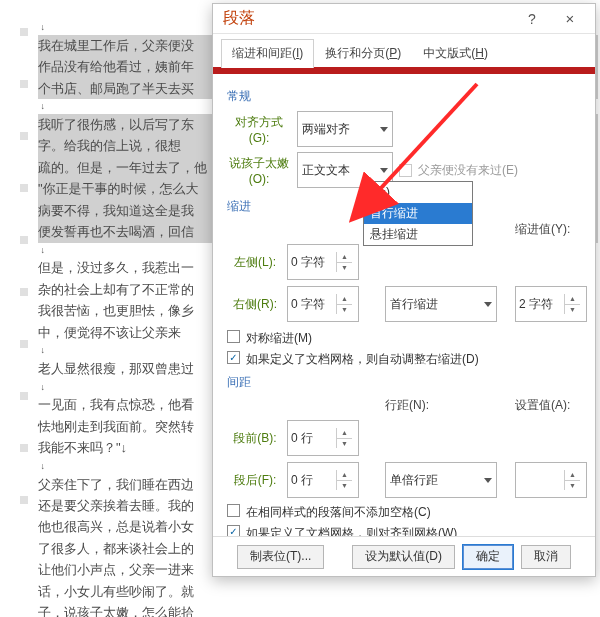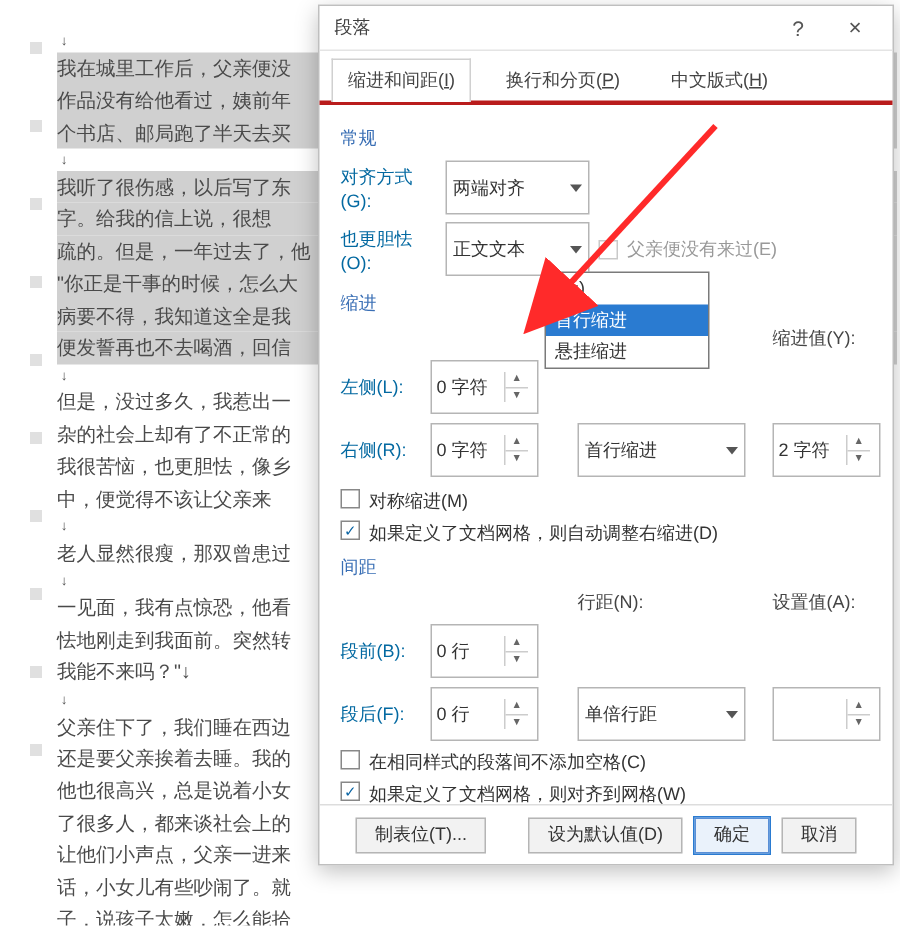--- a/index.html
+++ b/index.html
@@ -46,34 +46,34 @@
     border: 1px solid #bfbfbf;
     box-shadow: 0 4px 14px rgba(0,0,0,0.25);
     display: flex; flex-direction: column;
   }
   .titlebar {
     height: 30px;
     display: flex; align-items: center;
     padding: 0 6px 0 10px;
     border-bottom: 1px solid #e4e4e4;
   }
-  .titlebar .title { flex: 1; font-size: 12px; color: #404040; }
+  .titlebar .title { flex: 1; font-size: 16px; color: #c2410c; }
   .titlebar .tb-btn {
     width: 38px; height: 28px;
     display: flex; align-items: center; justify-content: center;
     font-size: 14px; color: #555;
   }
   .titlebar .tb-btn.close { font-size: 15px; }
 
   
   .tabs {
     display: flex;
     padding: 4px 8px 0 8px;
-    border-bottom: 3px solid #b91c1c;
-    gap: 12px;
+    border-bottom: 7px solid #b91c1c;
+    gap: 0;
   }
   .tab {
     padding: 5px 10px 6px 10px;
     font-size: 12px;
     color: #444;
     border: 1px solid transparent;
     border-bottom: none;
     cursor: pointer;
     position: relative;
     top: 1px;
@@ -95,21 +95,21 @@
   .grp-title {
     color: #3a6fb5;
     font-size: 12px;
     margin: 6px 0 6px 0;
   }
   .row {
     display: flex; align-items: center;
     margin: 5px 0;
     gap: 6px;
   }
-  .lbl { width: 64px; text-align: left; color: #0369a1; }
+  .lbl { width: 64px; text-align: center; color: #4d7c0f; }
   .select, .num {
     height: 36px;
     border: 1px solid #b5b5b5;
     background: #fff;
     display: flex; align-items: center;
     font-size: 12px;
     color: #333;
   }
   .select { width: 96px; padding: 0 4px; justify-content: space-between; }
   .select.wide { width: 112px; }
@@ -251,21 +251,21 @@
 
     <div class="row">
       <span class="lbl">对齐方式(G):</span>
       <div class="select">
         <span>两端对齐</span>
           <span class="caret"></span>
       </div>
     </div>
 
     <div class="row">
-      <span class="lbl">也更胆怯(O):</span>
+      <span class="lbl">说孩子太嫩(O):</span>
       <div class="select">
         <span>正文文本</span>
           <span class="caret"></span>
       </div>
       <div class="cb" style="opacity:.45"></div>
       <span class="dim">父亲便没有来过(E)</span>
     </div>
 
     <div class="grp-title" style="margin-top:10px">缩进</div>
 

